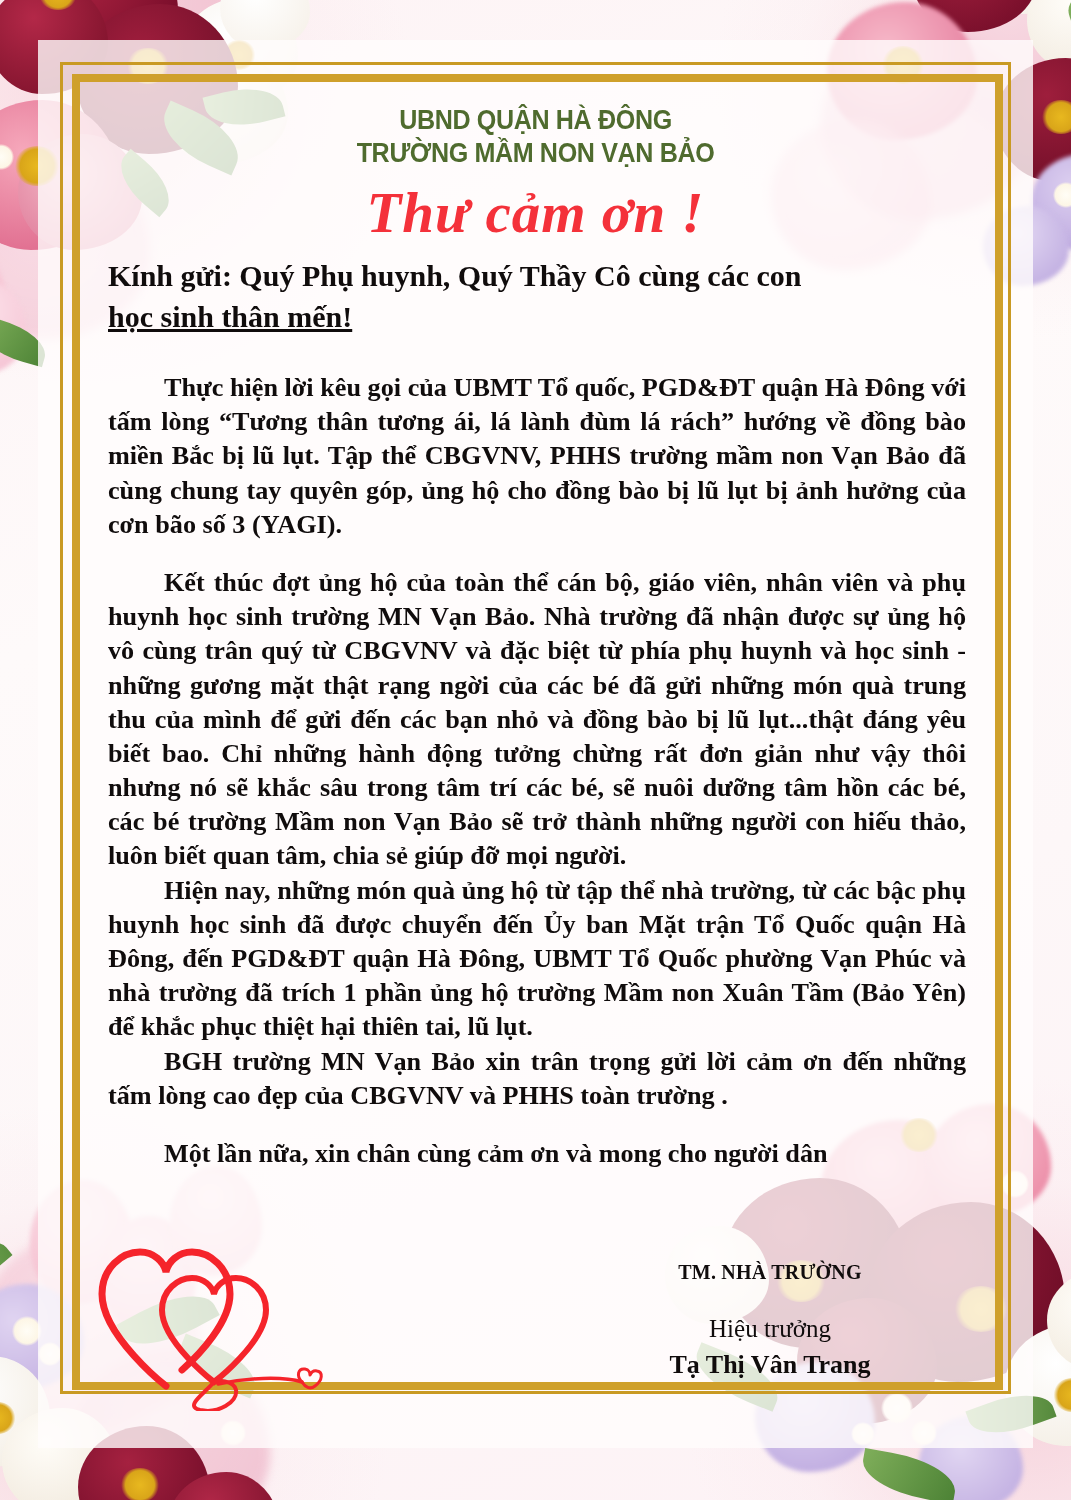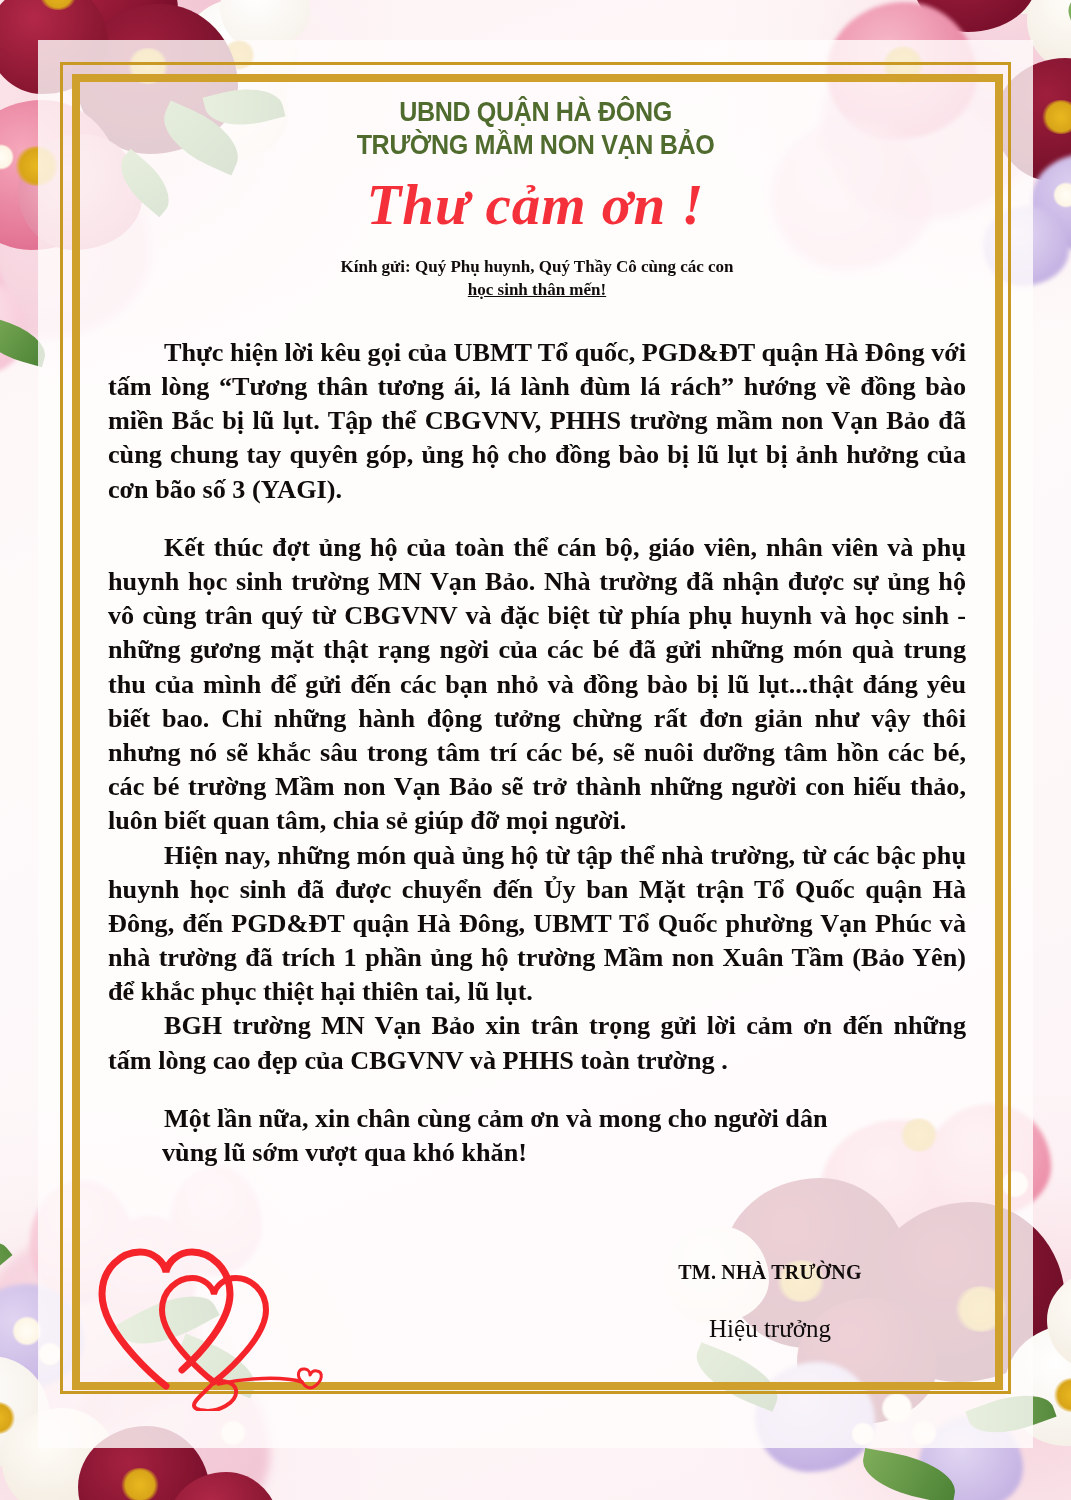--- a/index.html
+++ b/index.html
@@ -94,21 +94,21 @@
     position: absolute;
     border-radius: 50%;
     background: radial-gradient(circle, #fffdf6 0%, #fdf6e6 58%, rgba(255,255,255,0) 72%);
   }
 
   
   .header {
     position: absolute;
     left: 110px;
     right: 110px;
-    top: 96px;
+    top: 104px;
     text-align: center;
   }
   .org-line {
     color: #4f6b2e;
     font-family: "Liberation Sans", "DejaVu Sans", sans-serif;
     font-weight: bold;
     font-size: 27px;
     letter-spacing: -0.4px;
     line-height: 1.22;
     white-space: nowrap;
@@ -131,22 +131,22 @@
     left: 108px;
     top: 256px;
     width: 858px;
     color: #100c0c;
     font-size: 26.2px;
     line-height: 1.305;
     font-weight: bold;
     font-family: "Liberation Serif", "DejaVu Serif", serif;
   }
   .salutation {
-    text-align: center;
-    font-size: 17px;
+    text-align: left;
+    font-size: 30px;
     line-height: 1.35;
     margin: 0 0 0 0;
   }
   .salutation .l2 { display: block; text-decoration: underline; }
 
   .para {
     text-align: justify;
     text-justify: inter-word;
     text-indent: 56px;
     margin: 0;
@@ -330,27 +330,27 @@
     <p class="para">Kết thúc đợt ủng hộ của toàn thể cán bộ, giáo viên, nhân viên và phụ huynh học sinh trường MN Vạn Bảo. Nhà trường đã nhận được sự ủng hộ vô cùng trân quý từ CBGVNV và đặc biệt từ phía phụ huynh và học sinh - những gương mặt thật rạng ngời của các bé đã gửi những món quà trung thu của mình để gửi đến các bạn nhỏ và đồng bào bị lũ lụt...thật đáng yêu biết bao. Chỉ những hành động tưởng chừng rất đơn giản như vậy thôi nhưng nó sẽ khắc sâu trong tâm trí các bé, sẽ nuôi dưỡng tâm hồn các bé, các bé trường Mầm non Vạn Bảo sẽ trở thành những người con hiếu thảo, luôn biết quan tâm, chia sẻ giúp đỡ mọi người.</p>
 
     <p class="para">Hiện nay, những món quà ủng hộ từ tập thể nhà trường, từ các bậc phụ huynh học sinh đã được chuyển đến Ủy ban Mặt trận Tổ Quốc quận Hà Đông, đến PGD&amp;ĐT quận Hà Đông, UBMT Tổ Quốc phường Vạn Phúc và nhà trường đã trích 1 phần ủng hộ trường Mầm non Xuân Tầm (Bảo Yên) để khắc phục thiệt hại thiên tai, lũ lụt.</p>
 
     <p class="para"> BGH trường MN Vạn Bảo xin trân trọng gửi lời cảm ơn đến những tấm lòng cao đẹp của CBGVNV và PHHS toàn trường .</p>
 
     <div class="gap-md"></div>
 
     <div class="closing">
       <span>Một lần nữa, xin chân cùng cảm ơn và mong cho người dân</span>
-      <span class="l2">vùng lũ sớm vượt qua khó khăn!</span>
     </div>
   </div>
 
   <div class="signature">
     <div class="sig-role">TM. NHÀ TRƯỜNG</div>
     <div class="sig-title">Hiệu trưởng</div>
+    <div class="sig-name">Tạ Thị Vân Trang</div>
   </div>
 
   <div class="hearts">
     <svg width="230" height="175" viewBox="0 0 230 175" fill="none" xmlns="http://www.w3.org/2000/svg">
 
       <path d="M70 150 C 70 150, 6 100, 6 58 C 6 32, 26 16, 44 16 C 58 16, 68 26, 70 36 C 72 26, 82 16, 96 16 C 114 16, 134 32, 134 58 C 134 86, 104 118, 86 134" stroke="#f5242b" stroke-width="7" stroke-linecap="round" fill="none"></path>
 
       <path d="M118 146 C 118 146, 66 106, 66 74 C 66 54, 82 42, 96 42 C 108 42, 116 50, 118 58 C 120 50, 128 42, 140 42 C 154 42, 170 54, 170 74 C 170 106, 118 146, 118 146 Z" stroke="#f5242b" stroke-width="6" stroke-linecap="round" fill="none"></path>
 
       <path d="M118 146 C 108 158, 88 170, 104 174 C 122 178, 142 166, 140 154 C 138 144, 120 144, 118 146" stroke="#f5242b" stroke-width="4" stroke-linecap="round" fill="none"></path>

